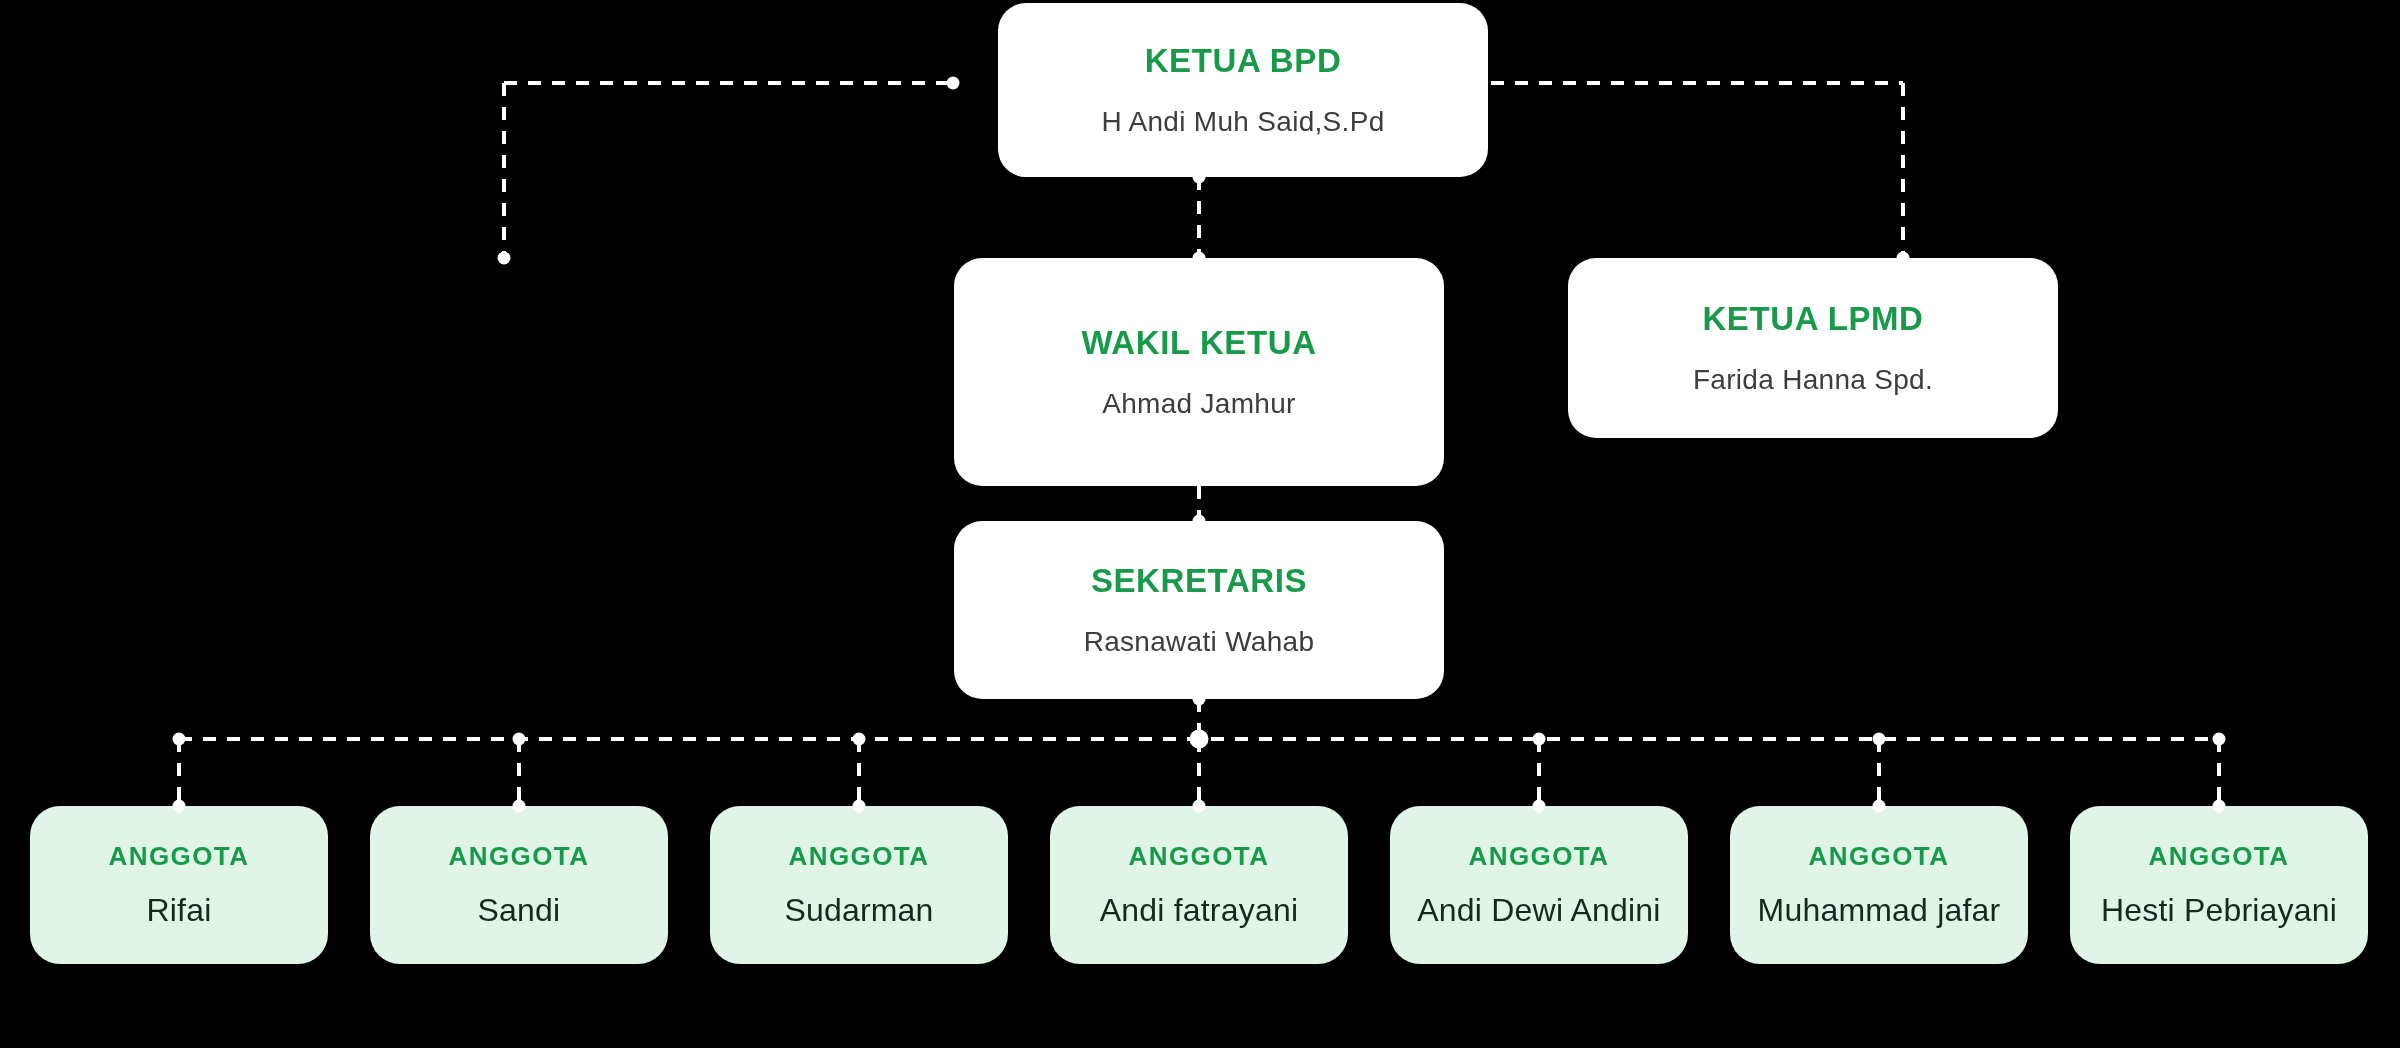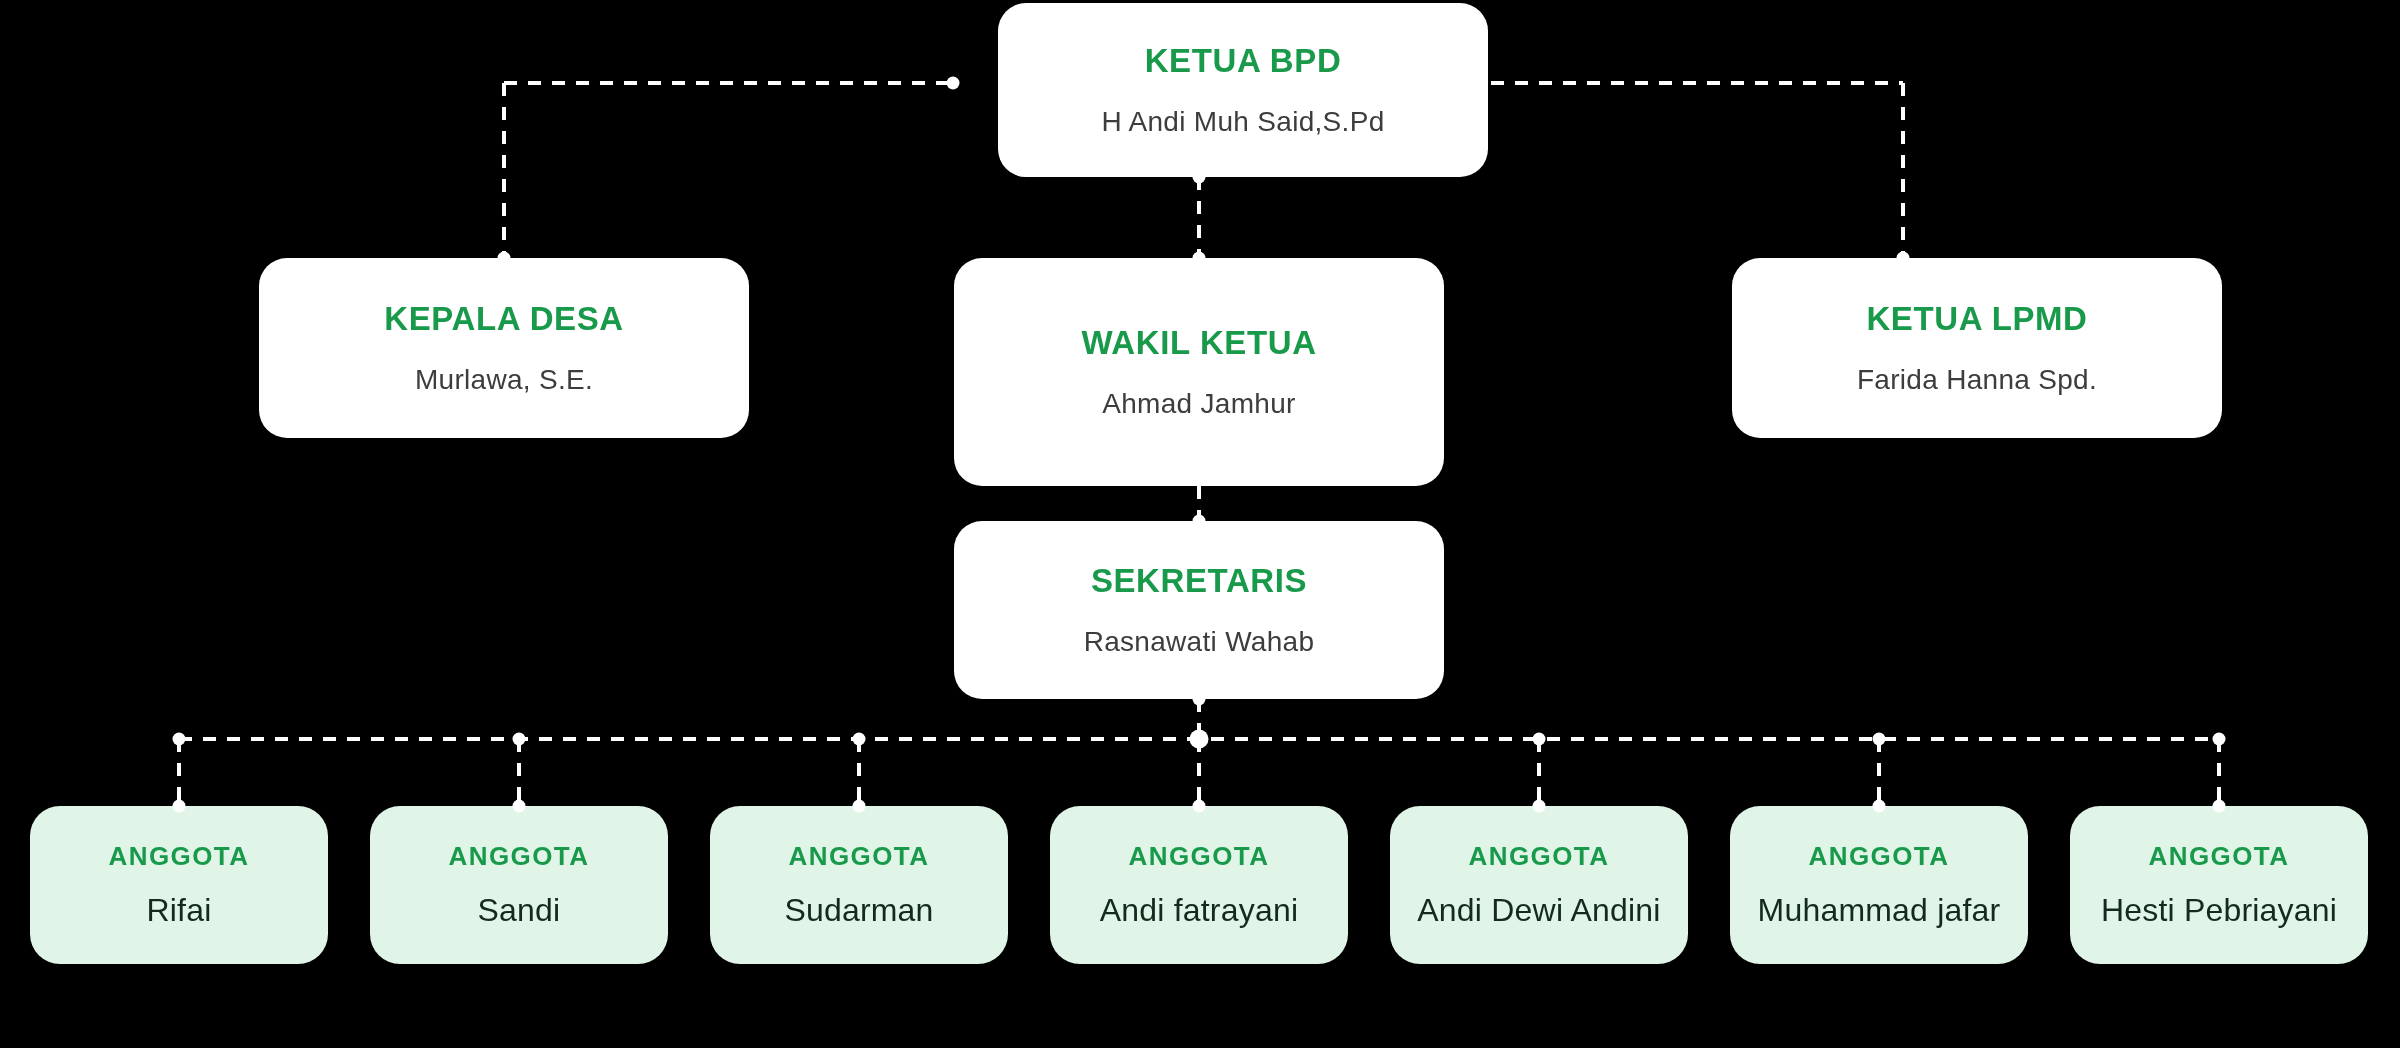--- a/index.html
+++ b/index.html
@@ -98,41 +98,32 @@
   <div class="node white" style="left:954px;top:3px;width:490px;height:174px;margin-left:44px;">
     <svg class="grain" aria-hidden="true">
         <rect width="100%" height="100%" rx="28" fill="#ffffff" filter="url(#dissolve)"></rect>
       </svg>
     <div class="card-face">
       <div class="title">KETUA BPD</div>
       <div class="name">H Andi Muh Said,S.Pd</div>
     </div>
   </div>
 
-  <div class="node white" style="left:259px;top:258px;width:490px;height:180px;">
-    <svg class="grain" aria-hidden="true">
-        <rect width="100%" height="100%" rx="28" fill="#ffffff" filter="url(#dissolve)"></rect>
-      </svg>
-    <div class="card-face">
-      <div class="title">KEPALA DESA</div>
-      <div class="name">Murlawa, S.E.</div>
-    </div>
-  </div>
 
   <div class="node white" style="left:954px;top:258px;width:490px;height:228px;">
     <svg class="grain" aria-hidden="true">
         <rect width="100%" height="100%" rx="28" fill="#ffffff" filter="url(#dissolve)"></rect>
       </svg>
     <div class="card-face">
       <div class="title">WAKIL KETUA</div>
       <div class="name">Ahmad Jamhur</div>
     </div>
   </div>
 
-  <div class="node white" style="left:1732px;top:258px;width:490px;height:180px;">
+  <div class="node white" style="left:1568px;top:258px;width:490px;height:180px;">
     <svg class="grain" aria-hidden="true">
         <rect width="100%" height="100%" rx="28" fill="#ffffff" filter="url(#dissolve)"></rect>
       </svg>
     <div class="card-face">
       <div class="title">KETUA LPMD</div>
       <div class="name">Farida Hanna Spd.</div>
     </div>
   </div>
 
   <div class="node white" style="left:954px;top:521px;width:490px;height:178px;">

